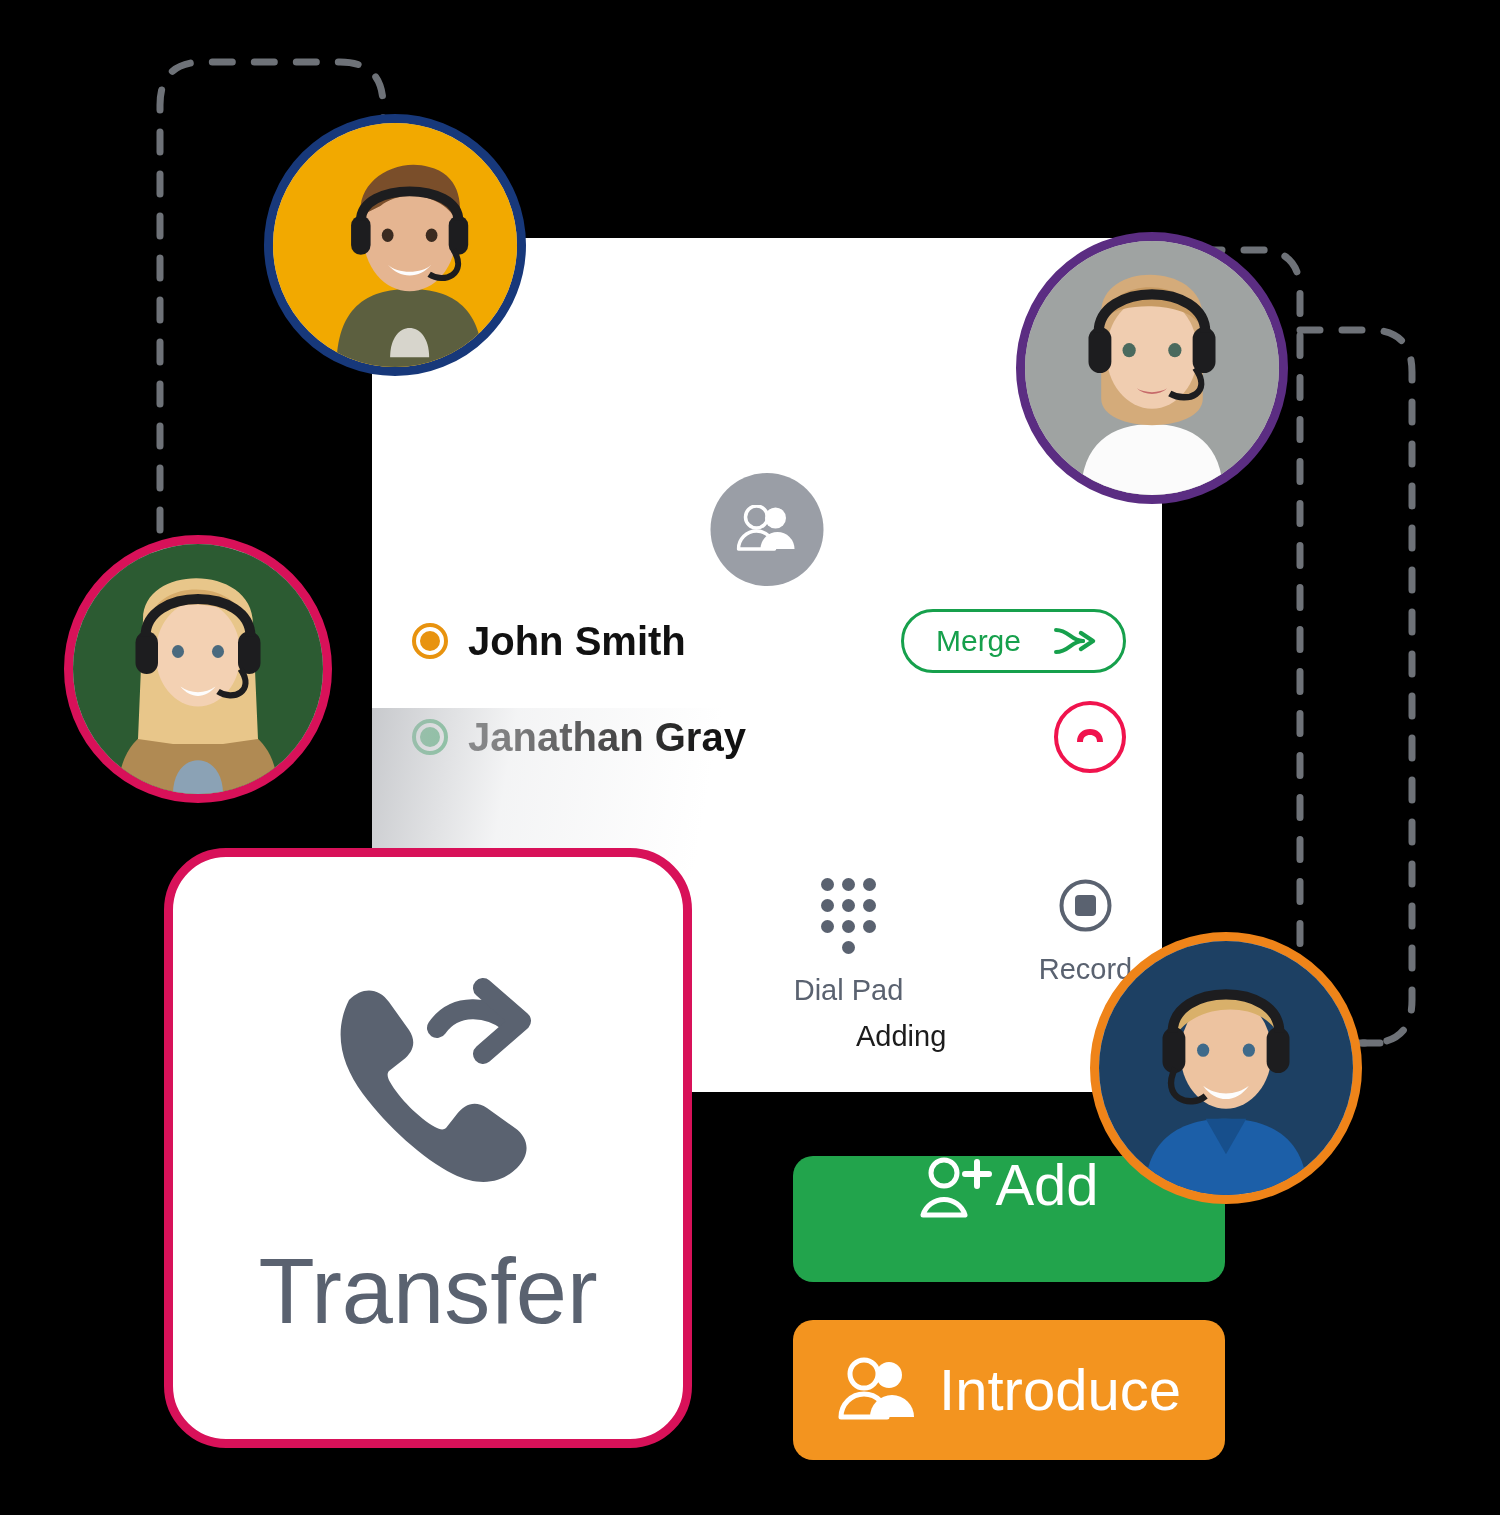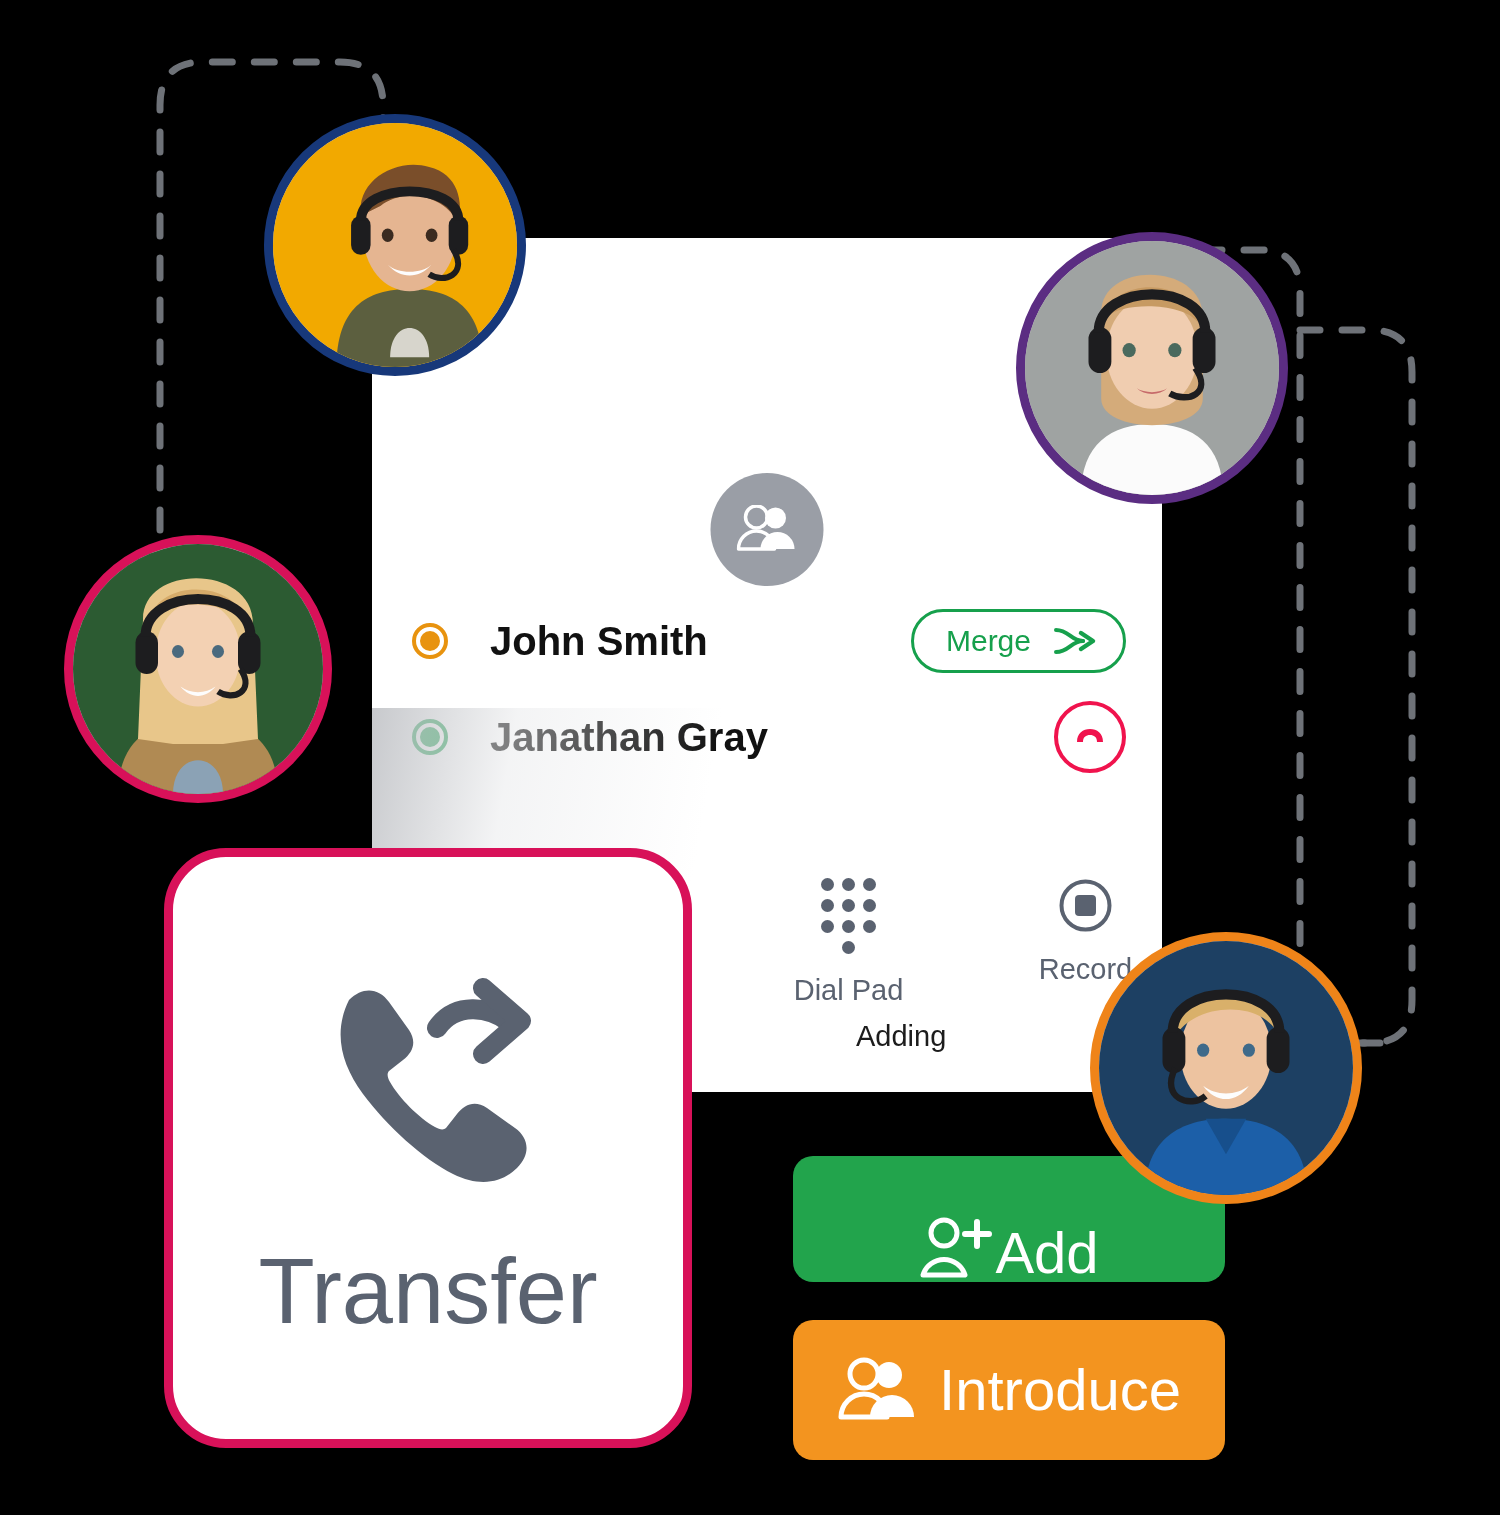--- a/index.html
+++ b/index.html
@@ -121,32 +121,32 @@
     left: 50%; top: 50%;
     transform: translate(-50%, -50%);
     width: 20px; height: 20px;
     border-radius: 50%;
     background: #e8930f;
   }
   .status-dot.green { border-color: #16a04c; }
   .status-dot.green::after { background: #16a04c; }
 
   .participant-name {
-    margin-left: 42px;
+    margin-left: 20px;
     font-size: 40px;
     font-weight: bold;
     color: #111111;
     white-space: nowrap;
   }
   .row-spacer { flex: 1 1 auto; }
 
   #merge-button {
     display: flex;
     align-items: center;
-    gap: 22px;
+    gap: 32px;
     border: 3px solid #16a04c;
     border-radius: 40px;
     padding: 12px 26px 12px 32px;
     background: #ffffff;
   }
   #merge-label {
     font-size: 30px;
     color: #16a04c;
     white-space: nowrap;
   }
@@ -241,21 +241,21 @@
   
   #add-button {
     position: absolute;
     left: 793px;
     top: 1156px;
     width: 432px;
     height: 126px;
     background: #22a44c;
     border-radius: 20px;
     display: flex;
-    align-items: flex-end;
+    align-items: flex-start;
     justify-content: center;
     z-index: 5;
   }
   #introduce-button {
     position: absolute;
     left: 793px;
     top: 1320px;
     width: 432px;
     height: 140px;
     background: #f3941f;

